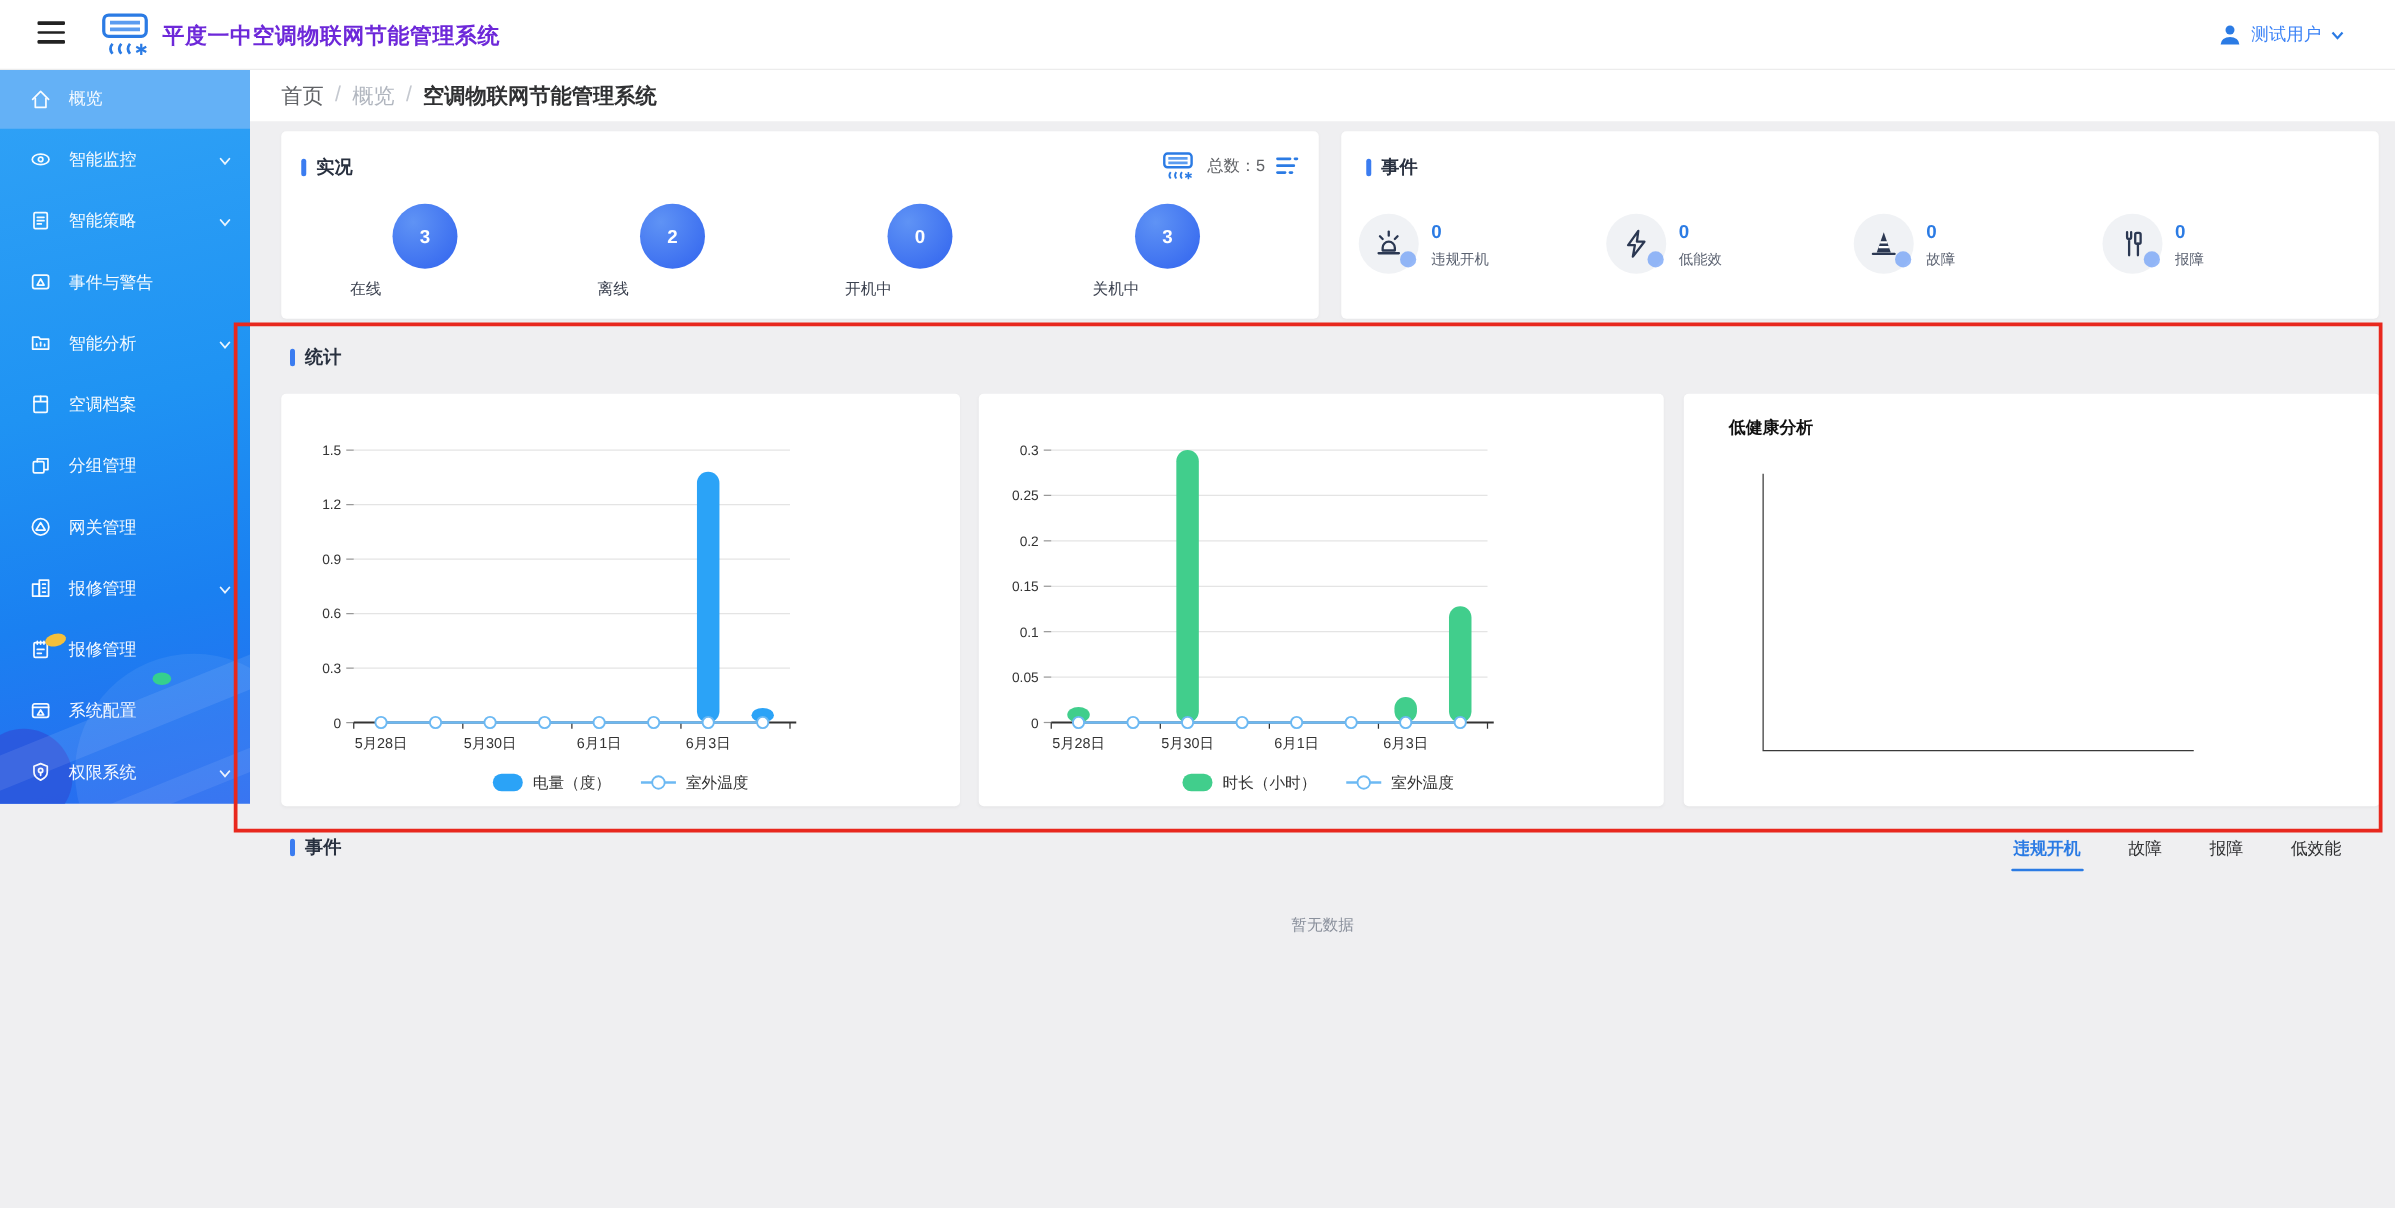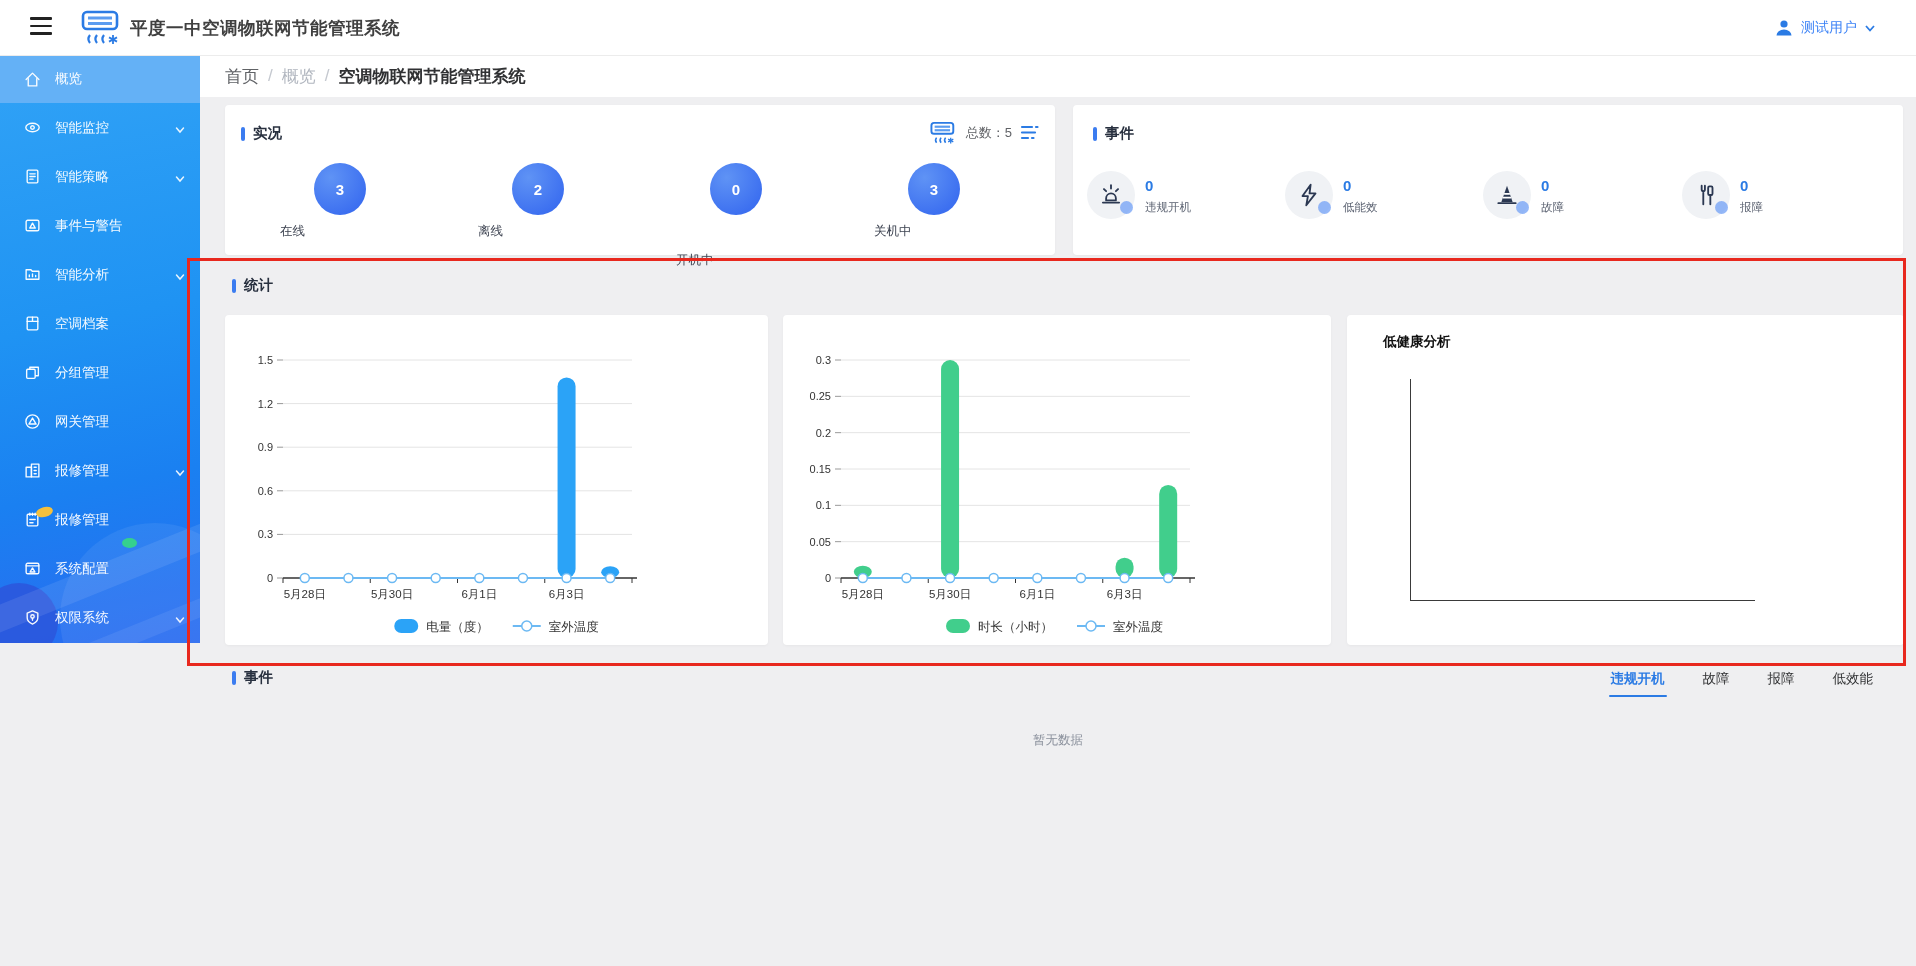--- a/index.html
+++ b/index.html
@@ -8,21 +8,21 @@
     background:#efeff1;
     font-family:"Liberation Sans","DejaVu Sans",sans-serif;
     -webkit-font-smoothing:antialiased;
   }
   .abs{position:absolute;}
   
   #header{left:0;top:0;width:1916px;height:55px;background:#fff;border-bottom:1px solid #ececec;z-index:5;}
   #hamburger{left:30px;top:17px;width:22px;height:18px;cursor:pointer;display:flex;flex-direction:column;justify-content:space-between;}
   #hamburger span{display:block;height:2.6px;background:#222;border-radius:1px;}
   #logo{left:80px;top:7px;width:42px;height:42px;}
-  #app-title{left:130px;top:0;height:55px;display:flex;align-items:center;font-size:17.5px;font-weight:600;color:#404040;letter-spacing:.5px;}
+  #app-title{left:130px;top:0;height:55px;display:flex;align-items:center;font-size:17.5px;font-weight:600;color:#6d28d9;letter-spacing:.5px;}
   #user-area{right:40px;top:0;height:55px;display:flex;align-items:center;gap:7px;cursor:pointer;}
   #user-name{color:#3b82f6;font-size:14px;}
   
   #sidebar{left:0;top:55px;width:200px;height:588px;overflow:hidden;
     background:linear-gradient(168deg,#31a3f6 0%,#1f93f3 45%,#1a80f1 72%,#2a6bf0 100%);z-index:4;}
   .deco{position:absolute;pointer-events:none;}
   .side-item{position:relative;height:49px;display:flex;align-items:center;padding:0 14px 0 24px;cursor:pointer;color:rgba(255,255,255,.96);}
   .side-item.active{height:48px;background:#64b1f6;}
   .side-icon{width:17px;height:17px;flex:0 0 17px;display:flex;align-items:center;}
   .side-label{font-size:13.5px;margin-left:14px;flex:1;}
@@ -283,21 +283,21 @@
           <line x1="12" y1="14" x2="13.5" y2="14"></line>
       </g>
     </svg>
   </div>
   <div id="live-stats">
       <div class="stat-circle" style="left: 89px;">3</div>
       <div class="stat-label" style="left: 55px;">在线</div>
       <div class="stat-circle" style="left: 287px;">2</div>
       <div class="stat-label" style="left: 253px;">离线</div>
       <div class="stat-circle" style="left: 485px;">0</div>
-      <div class="stat-label" style="left: 451px; margin-top: 29px;">开机中</div>
+      <div class="stat-label" style="left: 451px;">开机中</div>
       <div class="stat-circle" style="left: 683px;">3</div>
       <div class="stat-label" style="left: 649px;">关机中</div>
     </div>
 </div>
 
 <div class="abs card" id="events-card">
   <div class="abs card-title" id="events-title">
       <span class="tmark"></span>
       <span>事件</span>
     </div>

